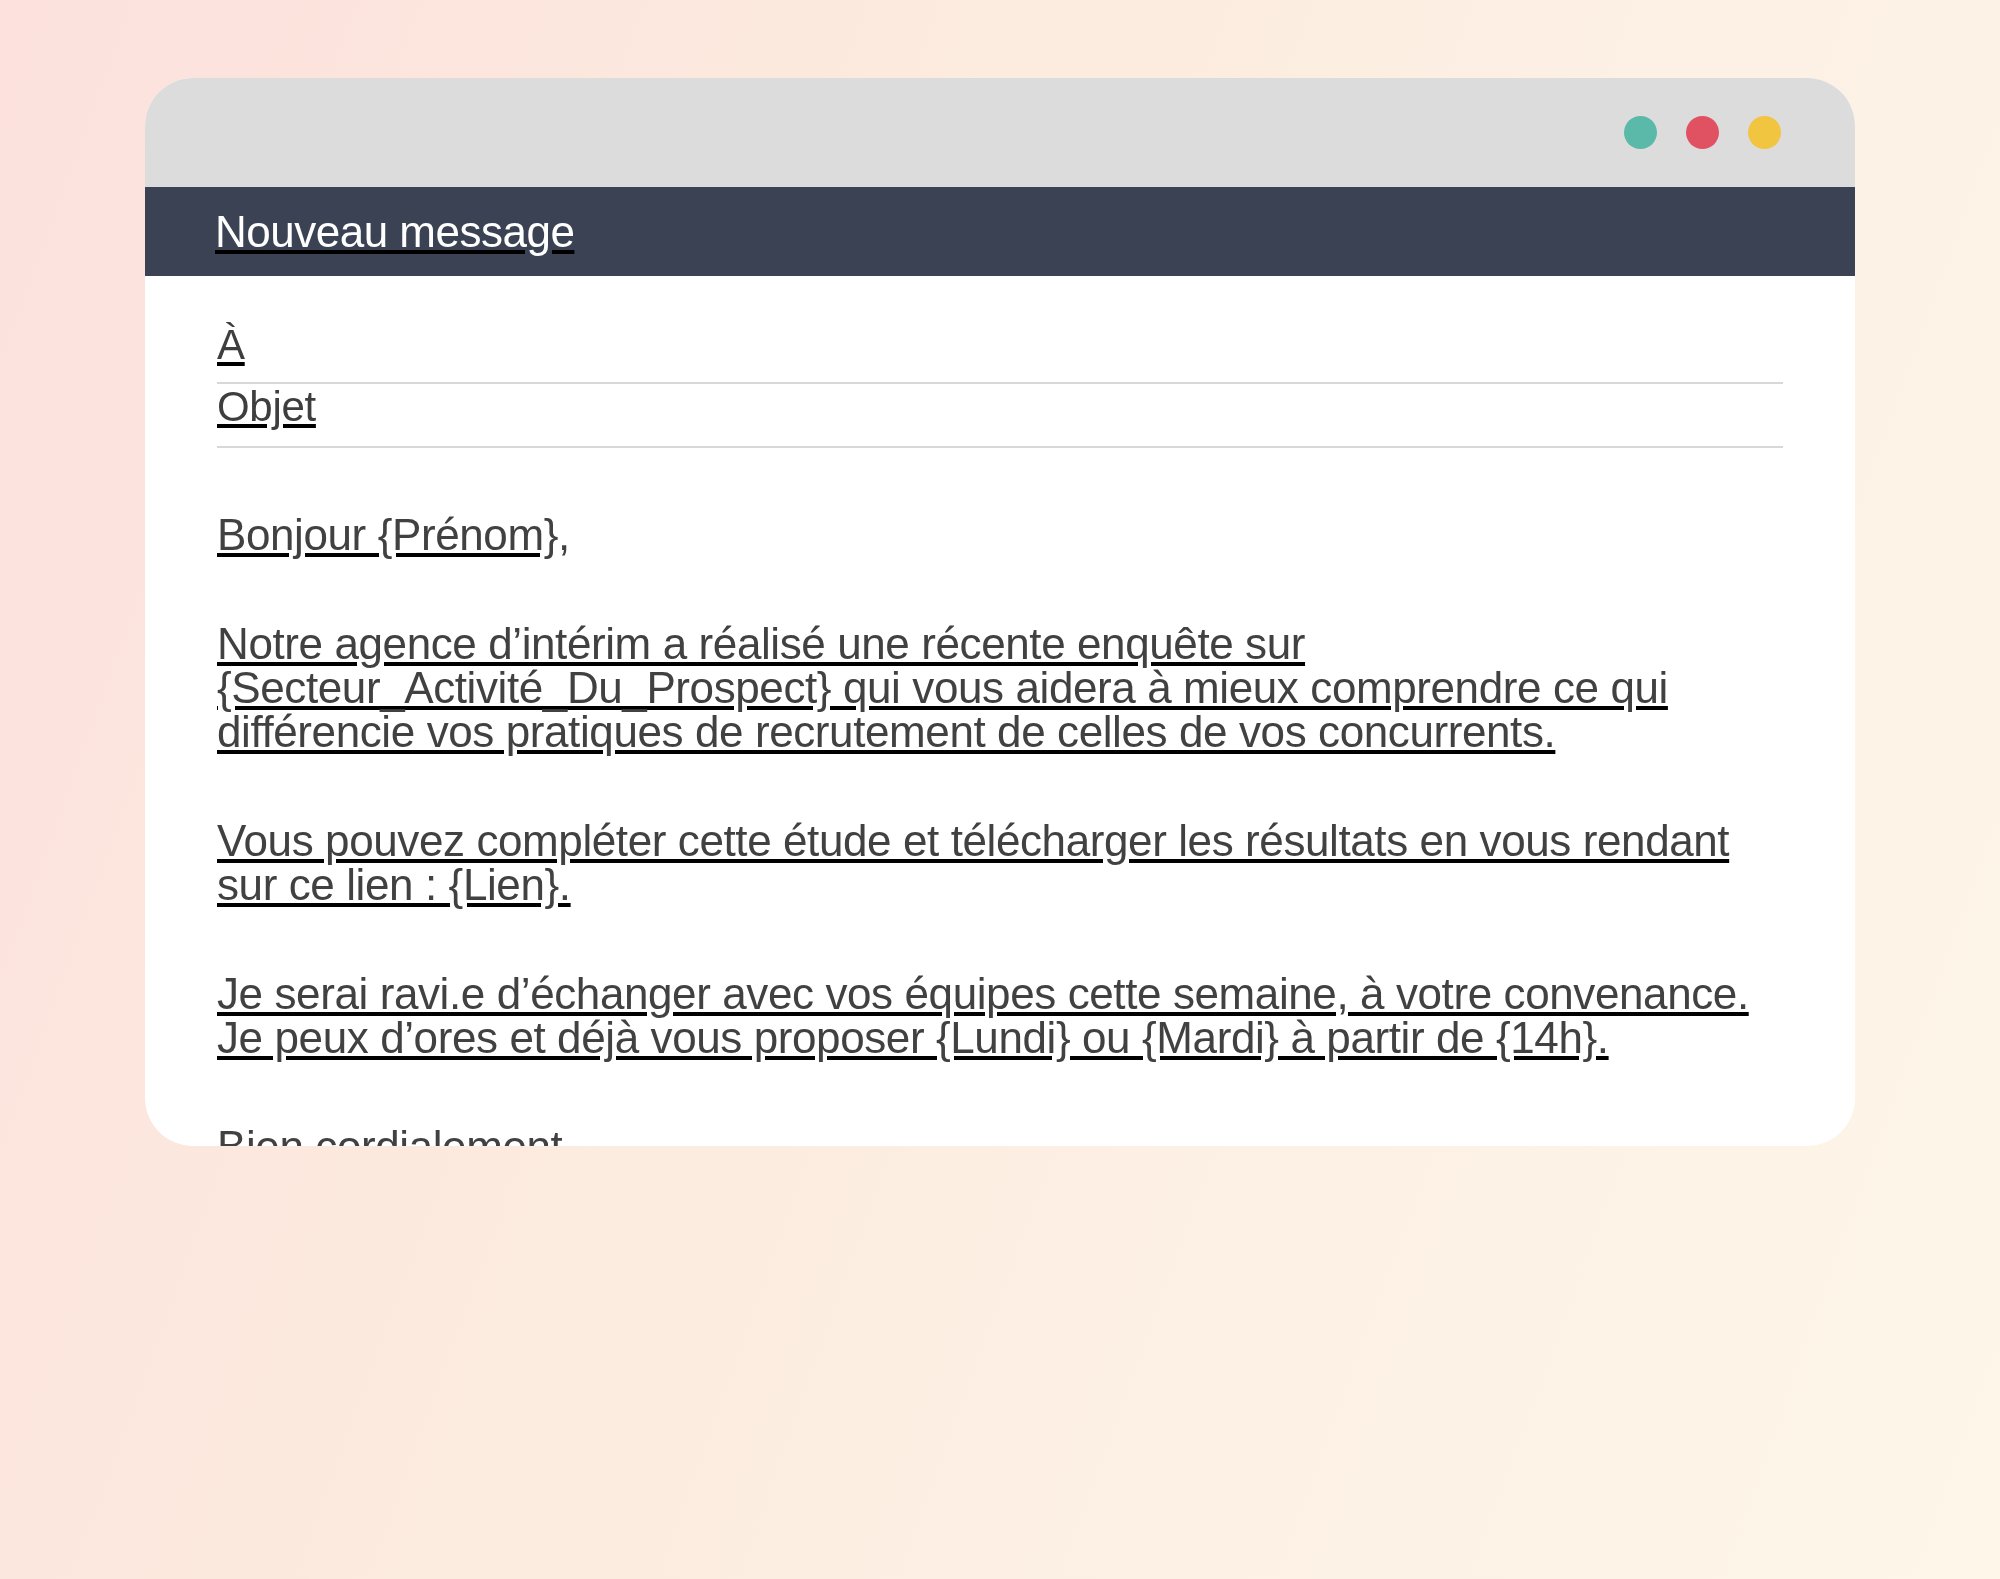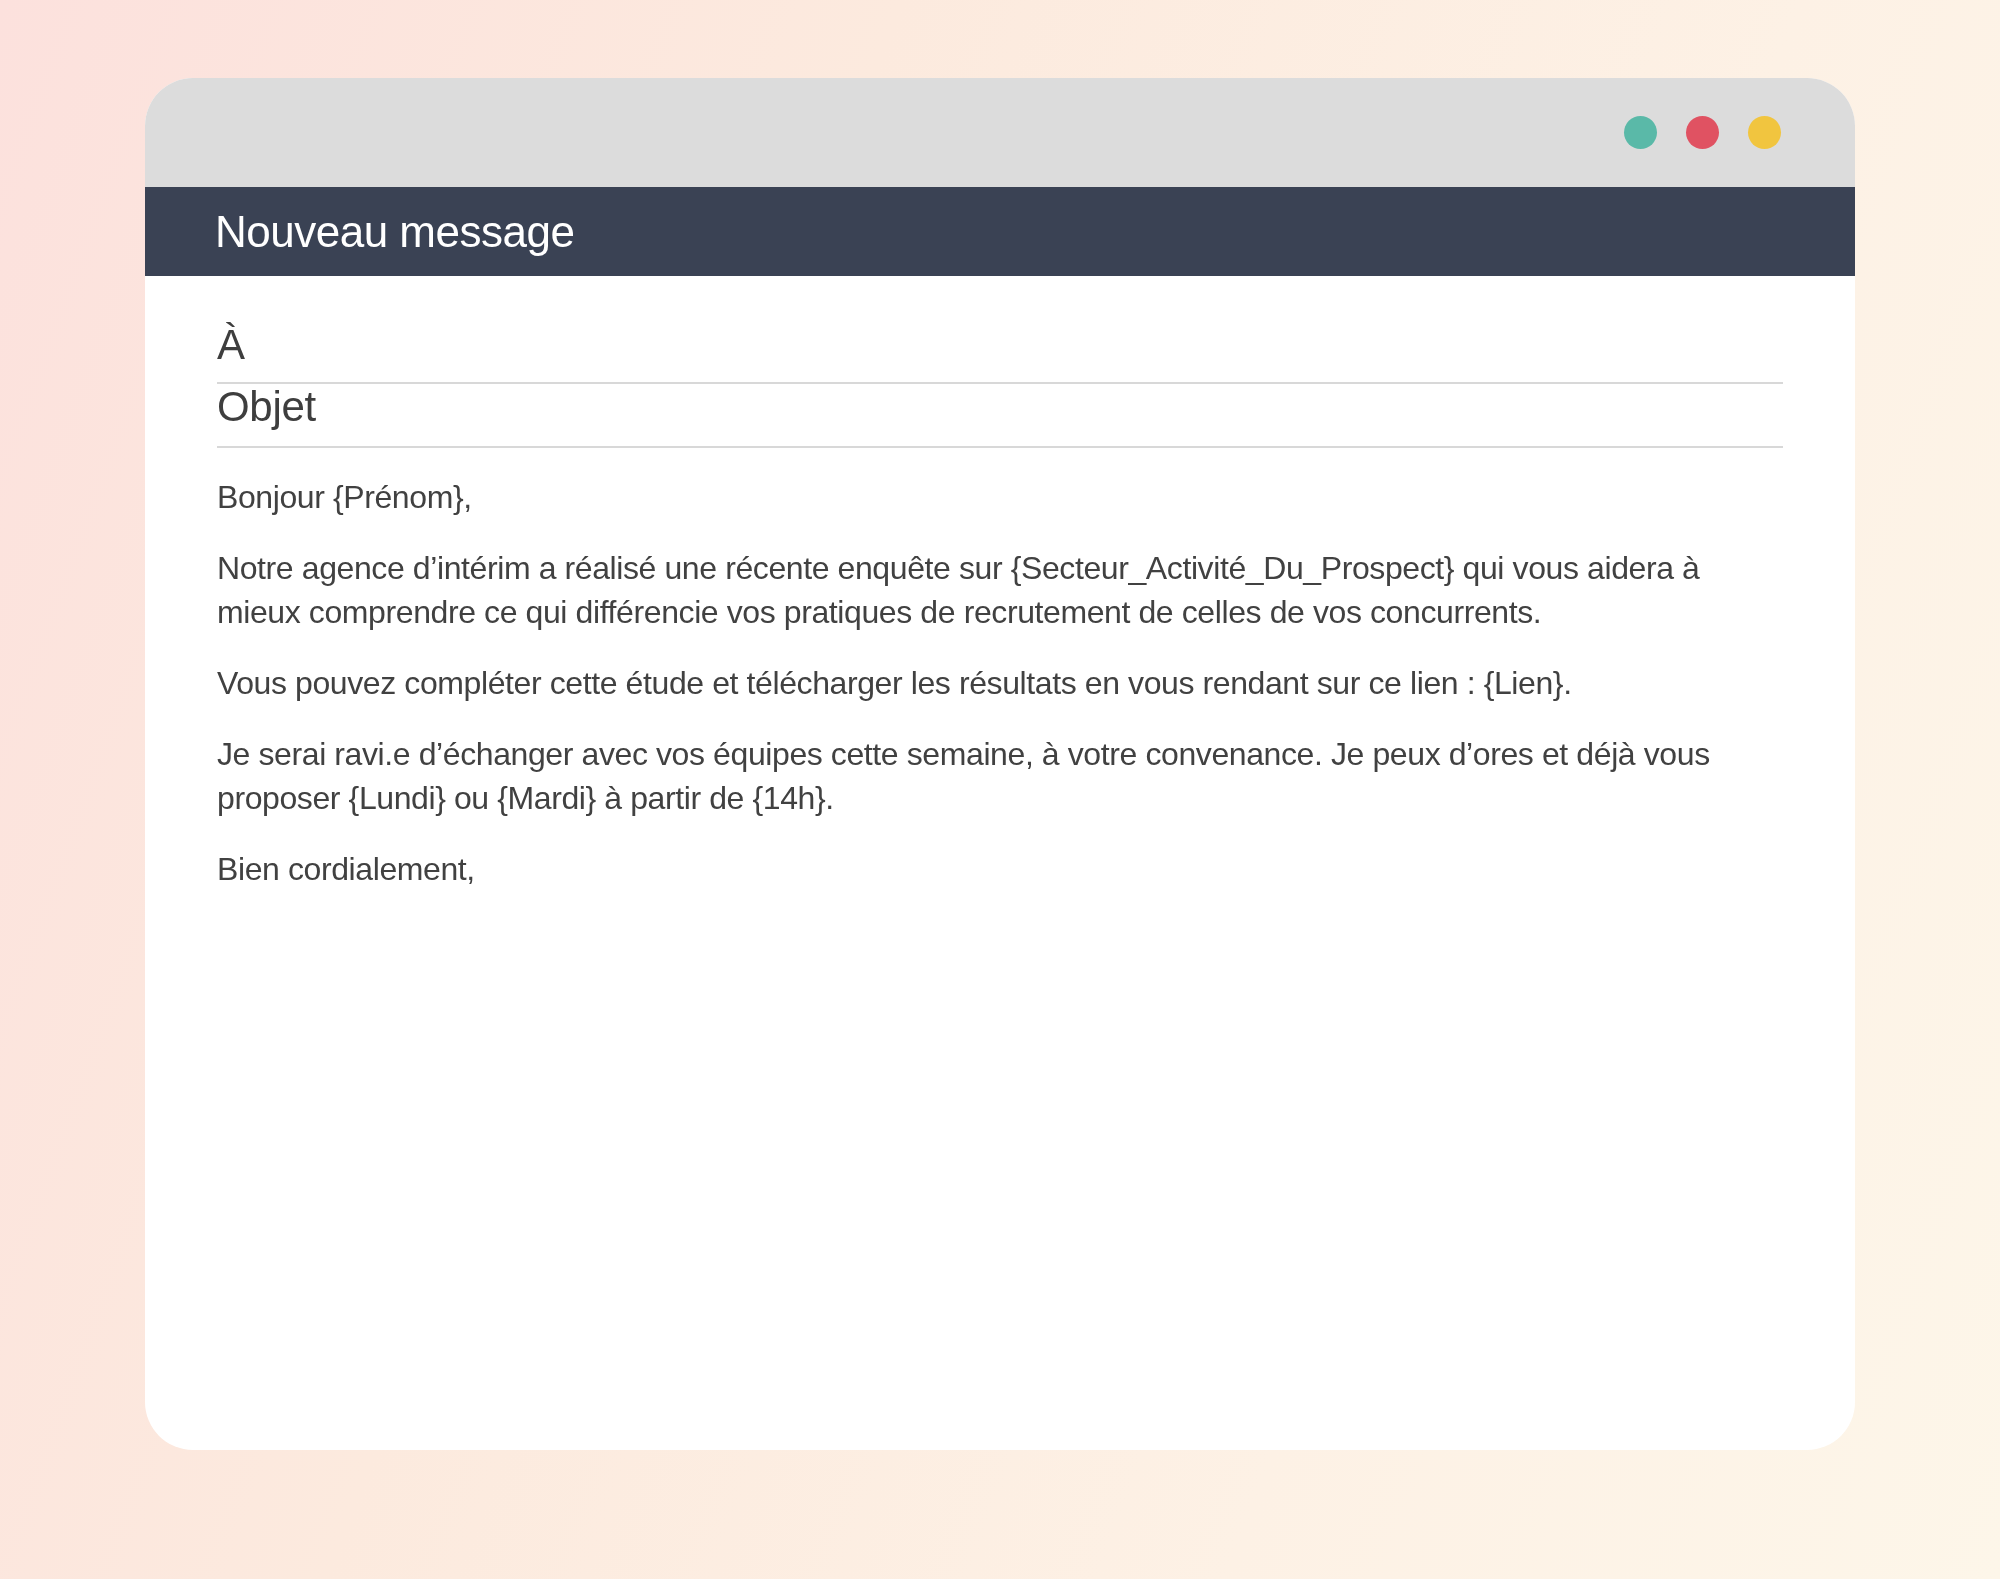--- a/index.html
+++ b/index.html
@@ -4,24 +4,25 @@
 <style>
   * { margin: 0; padding: 0; box-sizing: border-box; }
   html, body { width: 2000px; height: 1579px; overflow: hidden; }
   body {
     font-family: "Liberation Sans", sans-serif;
     background: linear-gradient(110deg, #fce1dd 0%, #fceade 35%, #fdf1e5 70%, #fdf6e9 100%);
   }
   .window {
     position: absolute;
     left: 145px; top: 78px;
-    width: 1710px; height: 1372px;
+    width: 1710px; height: 1068px;
     background: #ffffff;
     border-radius: 48px;
     overflow: hidden;
+    text-decoration: underline;
   }
   .titlebar {
     height: 109px;
     background: #dcdcdc;
     display: flex;
     align-items: center;
     justify-content: flex-end;
     padding-right: 74px;
   }
   .dots { display: flex; gap: 29px; }
@@ -59,24 +60,24 @@
     background: #d8d8d8;
     border: none;
   }
   .field-to .field-line { margin-top: 14px; }
   .field-subject .field-line { margin-top: 16px; }
   .message-body {
     margin-top: 12px;
     color: #414141;
   }
   .message-body p {
-    font-size: 32px;
+    font-size: 44px;
     line-height: 44px;
     letter-spacing: -0.4px;
-    margin-top: 27px;
+    margin-top: 65px;
     max-width: 1580px;
   }
 </style>
 </head>
 <body>
 
 <div class="window">
 
   <div class="titlebar">
     <div class="dots">

